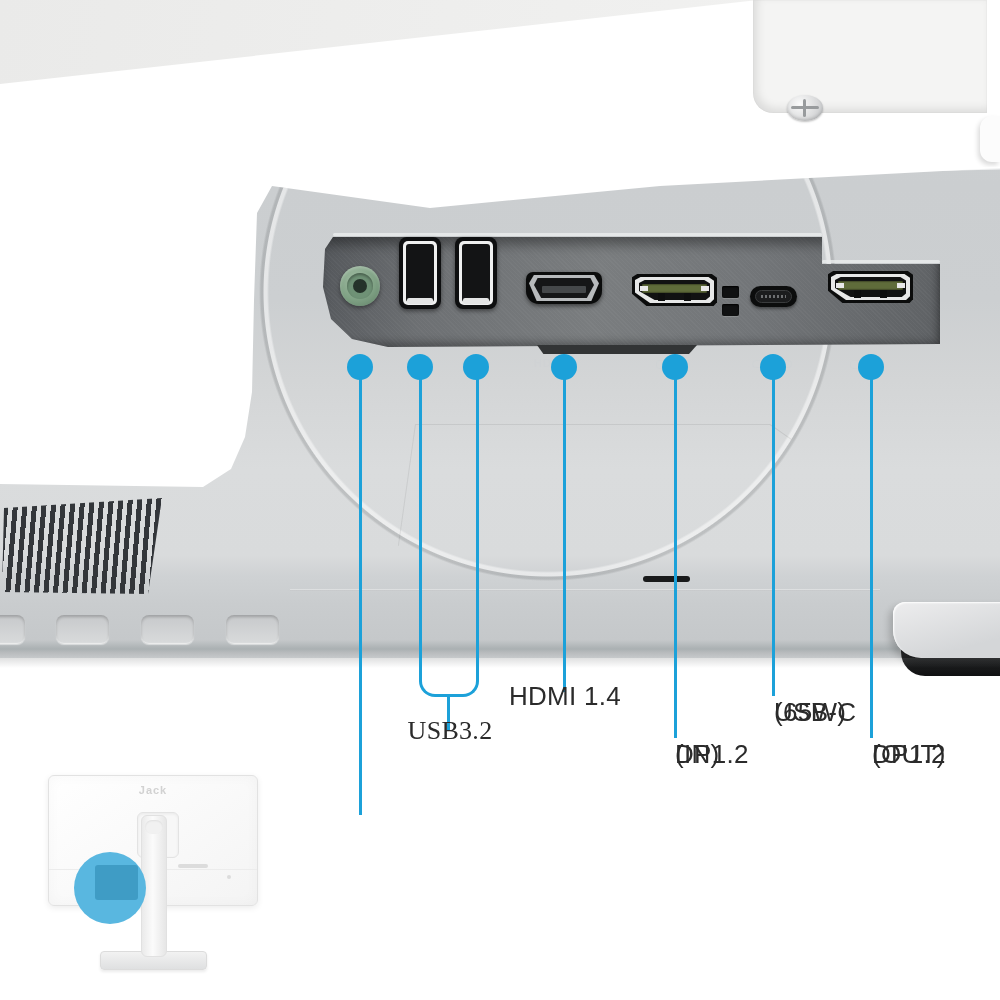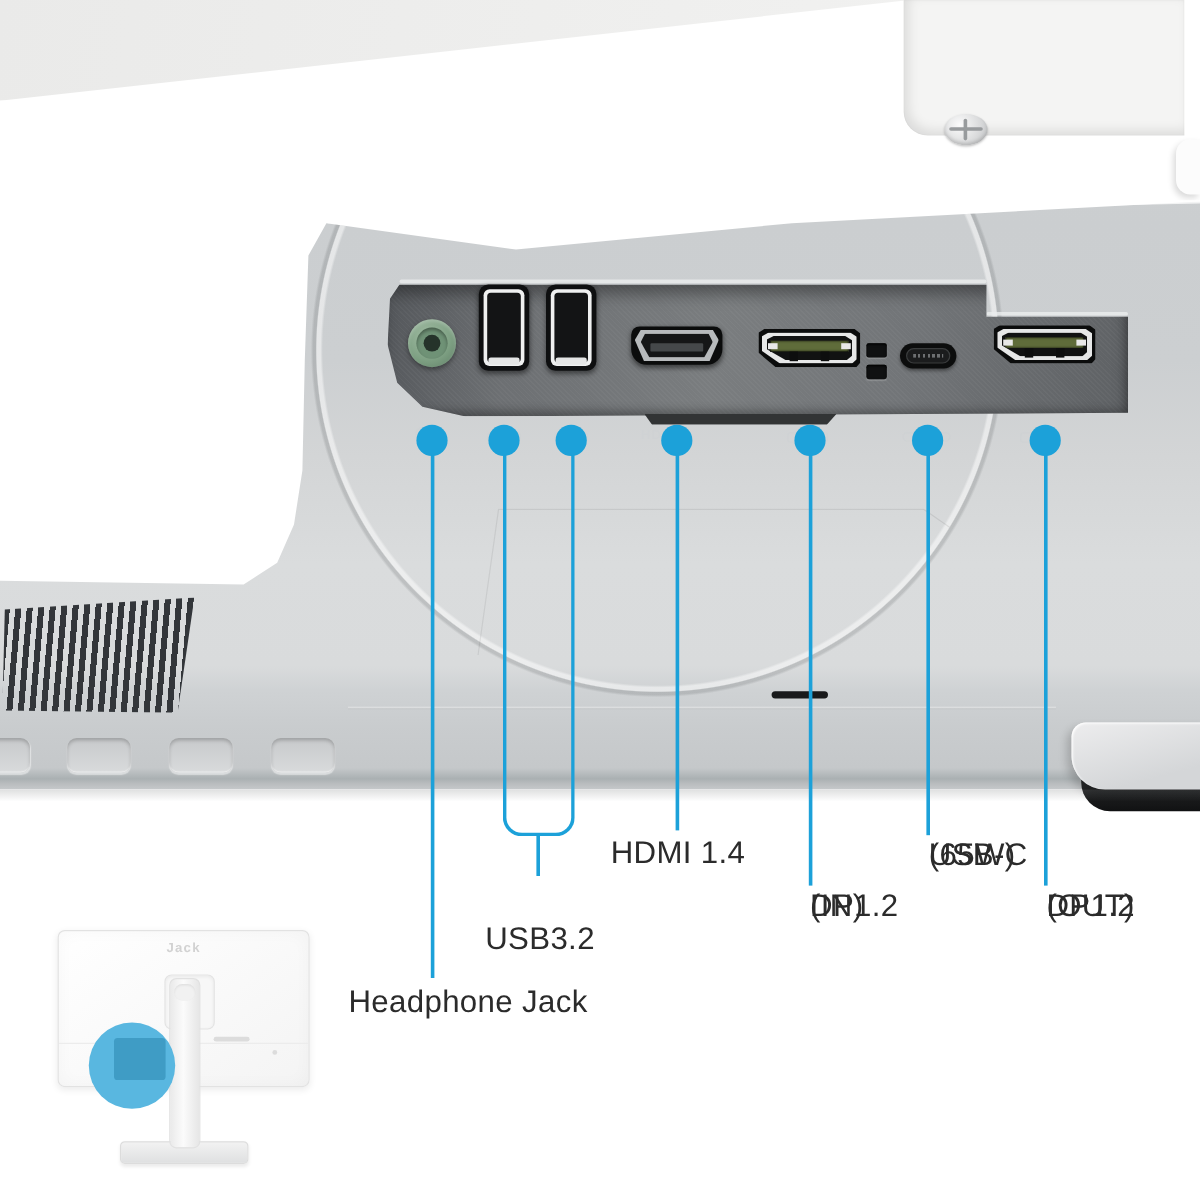--- a/index.html
+++ b/index.html
@@ -146,22 +146,22 @@
   .lv5{left:673.5px;height:371px;}
   .lv6{left:771.5px;height:329px;}
   .lv7{left:869.5px;height:371px;}
   .usb-bracket{left:418.5px;top:367px;width:60px;height:330px;
     border:3px solid var(--blue);border-top:none;border-radius:0 0 16px 16px;background:none;}
   .usb-stem{left:447px;top:696px;width:3px;height:34px;background:var(--blue);}
 
   .callout-label{transform:translateX(-50%);font-size:26px;color:#2b2b2b;font-weight:500;
     letter-spacing:0.3px;text-align:center;line-height:30px;white-space:nowrap;}
   .cl-headphone{left:390px;top:819px;}
-  .cl-usb{left:450px;top:767px;}
-  .cl-hdmi{left:565px;top:695px;text-align:center;}
+  .cl-usb{left:450px;top:716px;font-family:Liberation Serif, serif;}
+  .cl-hdmi{left:565px;top:681px;text-align:center;}
   .cl-dpin{left:675px;top:739px;}
   .cl-usbc{left:774px;top:697px;}
   .cl-dpout{left:872px;top:739px;}
   .callout-label div{position:static;}
 
   
   .mini-base{left:100px;top:951px;width:107px;height:19px;border-radius:4px;
     background:linear-gradient(#f2f2f2,#dfe0e1);border:1px solid #dcdcdc;
     box-shadow:0 2px 3px rgba(0,0,0,0.08);}
   .mini-monitor{left:48px;top:775px;width:210px;height:131px;border-radius:6px;
@@ -266,21 +266,20 @@
   <div class="vline lv6"></div>
   <div class="vline lv7"></div>
   <div class="dot d1"></div>
   <div class="dot d2"></div>
   <div class="dot d3"></div>
   <div class="dot d4"></div>
   <div class="dot d5"></div>
   <div class="dot d6"></div>
   <div class="dot d7"></div>
 
-  <div class="callout-label cl-headphone">Headphone Jack</div>
   <div class="callout-label cl-usb">USB3.2</div>
   <div class="callout-label cl-hdmi">HDMI 1.4</div>
   <div class="callout-label cl-dpin">
     <div>DP1.2</div>
     <div>(IN)</div>
   </div>
   <div class="callout-label cl-usbc">
     <div>USB-C</div>
     <div>(65W)</div>
   </div>

